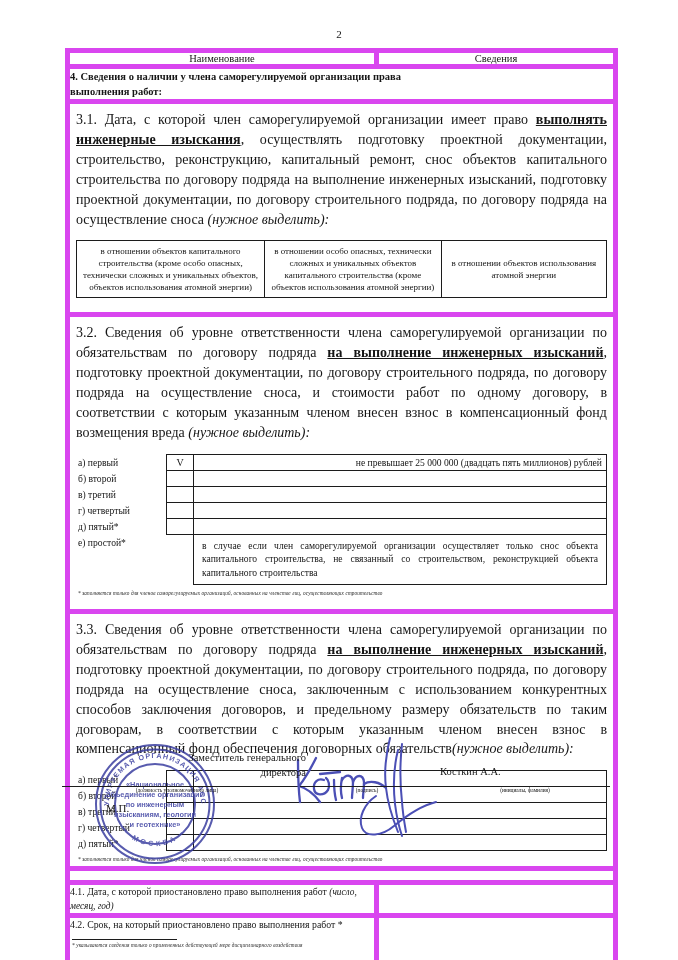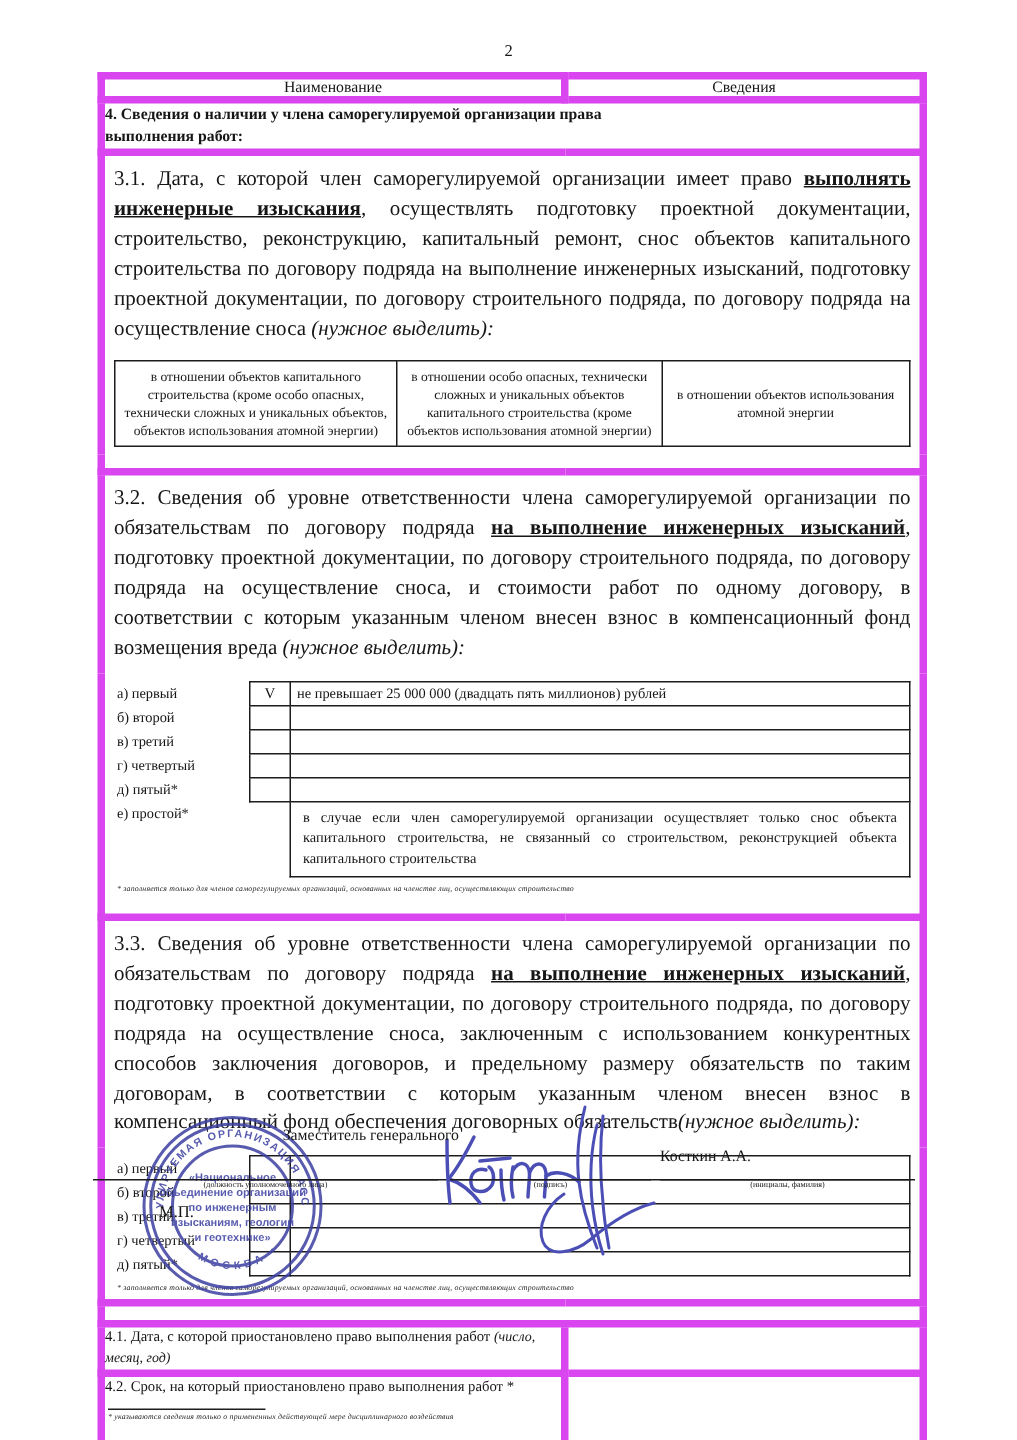--- a/index.html
+++ b/index.html
@@ -108,21 +108,21 @@
     padding-left: 2px;
     padding-top: 3px;
     margin-top: 35px;
   }
   .levels td.lvl-check {
     width: 18px;
     text-align: center;
     font-size: 10px;
   }
   .levels td.lvl-val {
-    text-align: left;
+    text-align: right;
   }
   .levels td.lvl-val.justify {
     text-align: justify;
     line-height: 1.45;
     padding: 4px 8px 4px 8px;
   }
   .levels-wrap {
     padding: 3px 6px 2px 6px;
   }
   .footnote {
@@ -480,20 +480,21 @@
           <path d="M100,2 C96,18 94,36 96,52 C98,70 104,86 108,96"></path>
           <path d="M108,14 C104,30 103,50 105,68 C107,84 110,94 112,100"></path>
           <path d="M112,8 C110,26 110,48 112,66 C113,80 115,90 116,96"></path>
           <path d="M86,60 C74,68 68,82 72,92 C76,102 92,100 104,90 C116,80 130,70 146,66"></path>
         </g>
       </svg>
     </div>
 
     <div class="sig-title">
       <div>Заместитель генерального</div>
+      <div>директора</div>
     </div>
     <div class="sig-line-1"></div>
     <div class="sig-cap-1">(должность уполномоченного лица)</div>
     <div class="mp">М.П.</div>
 
     <div class="sig-line-2"></div>
     <div class="sig-cap-2">(подпись)</div>
 
     <div class="sig-name">Косткин А.А.</div>
     <div class="sig-line-3"></div>

